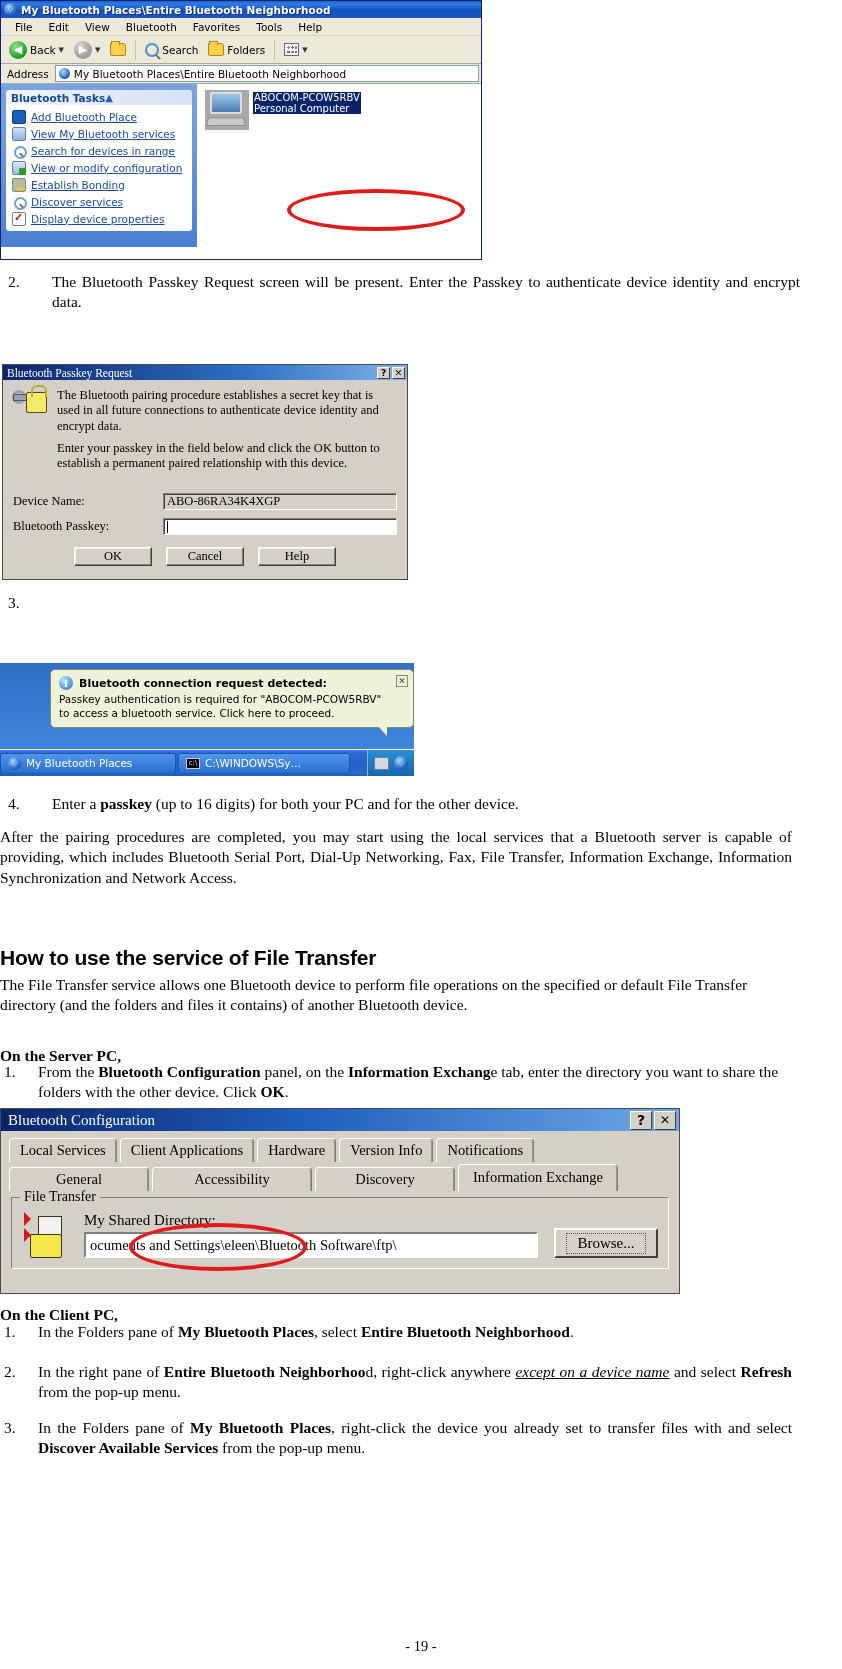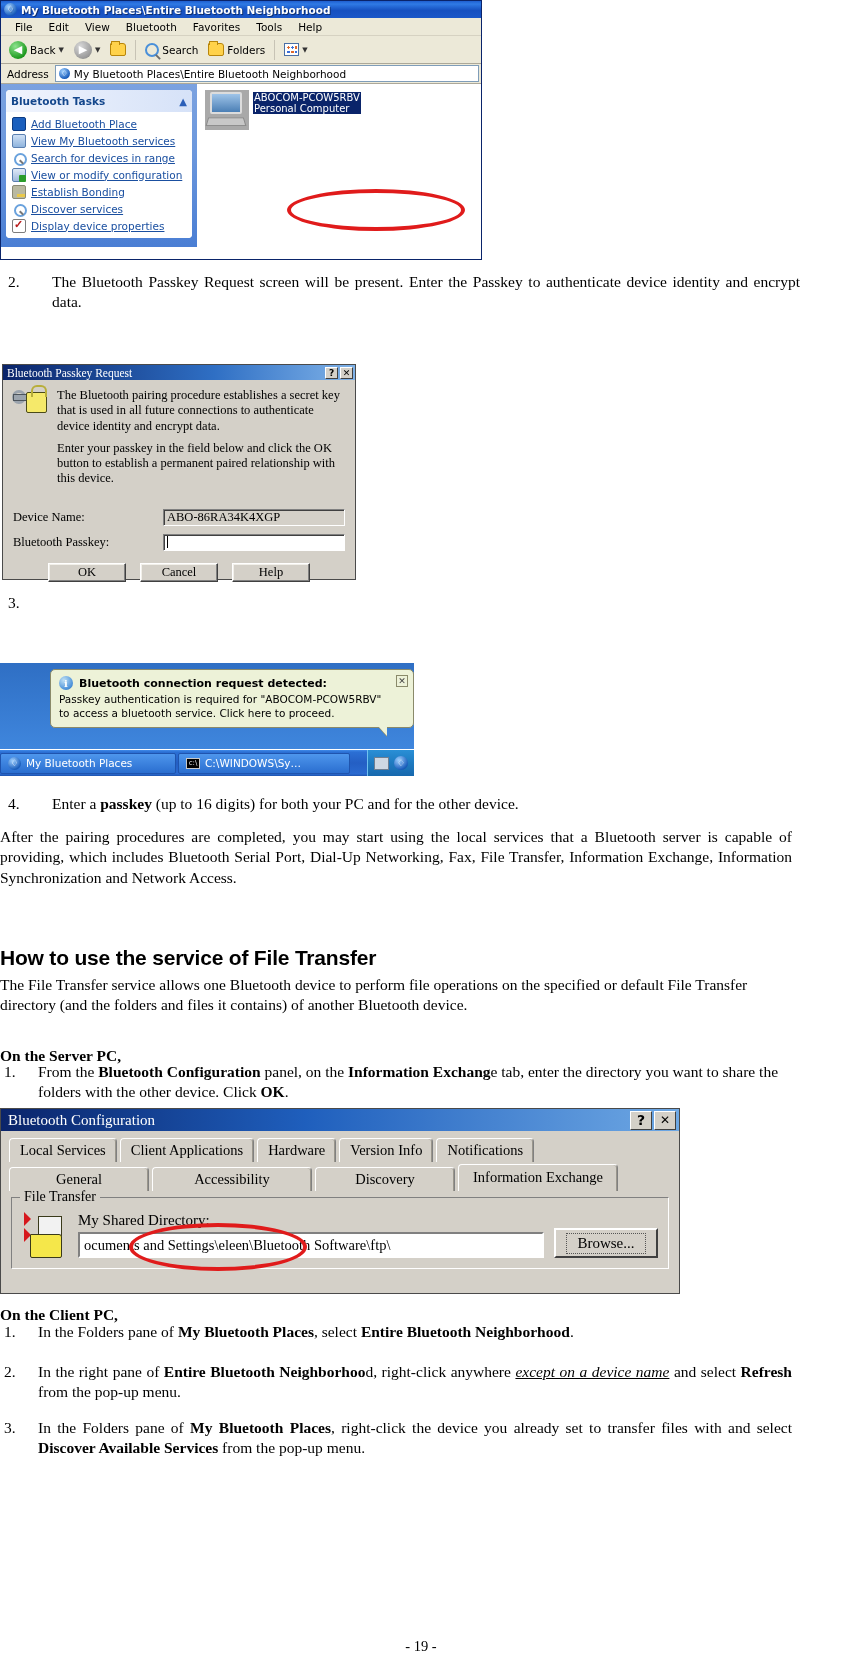--- a/index.html
+++ b/index.html
@@ -116,23 +116,23 @@
     display:flex;align-items:center;gap:4px;padding-left:3px;margin-right:2px;
   }
   .explorer-body{display:flex;height:163px;background:#fff;}
   .tasks-pane{
     width:196px;
     background: linear-gradient(to bottom,#7ba2e0 0%, #6d98dd 40%, #4a7ed4 100%);
     padding:6px 5px 0 5px;
   }
   .tasks-box{background:#fff;border-radius:4px;overflow:hidden;}
   .tasks-head{
-    height:22px;
+    height:15px;
     background: linear-gradient(to right,#f0f4fd,#d6e2f8);
-    display:flex;align-items:center;justify-content:space-between;
+    display:flex;align-items:center;
     padding:0 5px;
     font-family:"DejaVu Sans", sans-serif;font-size:10.5px;font-weight:bold;color:#14478c;
   }
   .chev{color:#2b5fb8;font-size:10px;font-weight:bold;}
   .tasks-list{padding:3px 4px 4px 4px;background:#fff;}
   .task-row{display:flex;align-items:center;gap:5px;padding:1.5px 0 1.5px 2px;}
   .task-row .t{font-family:"DejaVu Sans",sans-serif;font-size:10.5px;color:#1a4fa0;white-space:nowrap;text-decoration:underline;}
   .tico{width:14px;height:14px;flex:0 0 auto;display:inline-block;border-radius:2px;}
   .tico.add{background:#1b5fbd;border:1px solid #0b3a82;}
   .tico.view{background:linear-gradient(#cfe0f5,#8fb4dd);border:1px solid #5a7fb0;}
@@ -284,21 +284,21 @@
     border-radius:4px 4px 0 0;
     padding:3px 10px 3px 10px;font-size:14.5px;white-space:nowrap;
     box-shadow: inset -1px 0 0 #9a968c;
   }
   .tab.active{background:#d4d0c8;position:relative;z-index:3;padding:4px 14px 5px 14px;}
   .groupbox{
     margin:6px 10px 0 10px;border:1px solid #fff;border-top-color:#808080;border-left-color:#808080;
     position:relative;padding:12px 10px 10px 10px;
   }
   .gb-legend{position:absolute;top:-9px;left:8px;background:#d4d0c8;padding:0 4px;font-size:14px;}
-  .share-row{display:flex;align-items:flex-end;gap:10px;}
+  .share-row{display:flex;align-items:flex-end;gap:16px;}
   .ftp-icon{width:46px;height:48px;position:relative;flex:0 0 auto;}
   .ftp-folder{position:absolute;left:8px;bottom:0;width:32px;height:24px;background:#f5e74a;border:1.5px solid #3a3a1a;border-radius:1px 3px 2px 2px;}
   .ftp-doc{position:absolute;left:16px;bottom:16px;width:24px;height:26px;background:#f2f2f2;border:1.5px solid #3a3a1a;}
   .ftp-arrow1{position:absolute;left:2px;top:2px;width:0;height:0;border:7px solid transparent;border-left-color:#d6181d;}
   .ftp-arrow2{position:absolute;left:2px;top:18px;width:0;height:0;border:7px solid transparent;border-left-color:#d6181d;}
   .share-col{flex:1;}
   .share-lbl{font-size:15px;margin-bottom:3px;}
   .share-field{
     background:#fff;border:2px solid #808080;border-right-color:#fff;border-bottom-color:#fff;
     height:26px;display:flex;align-items:center;padding:0 4px;font-size:14.5px;
@@ -431,21 +431,21 @@
     </div>
 
     <div class="red-ellipse" style="left:286px;top:188px;width:178px;height:42px;"></div>
   </div>
 
   <div class="para numlist" style="position:absolute;left:0;top:272px;width:800px;">
     <span class="num">2.</span>
     <span>The Bluetooth Passkey Request screen will be present.  Enter the Passkey to authenticate device identity and encrypt data.</span>
   </div>
 
-  <div class="dlg" style="left:2px;top:364px;width:354px;height:216px;">
+  <div class="dlg" style="left:2px;top:364px;width:406px;height:216px;">
     <div class="dlg-title">
       <span>Bluetooth Passkey Request</span>
       <span class="tb-boxes">
         <span class="tb-box">?</span>
         <span class="tb-box">✕</span>
       </span>
     </div>
     <div class="dlg-body">
       <div style="display:flex;gap:10px;">
         <div class="key-icon">

